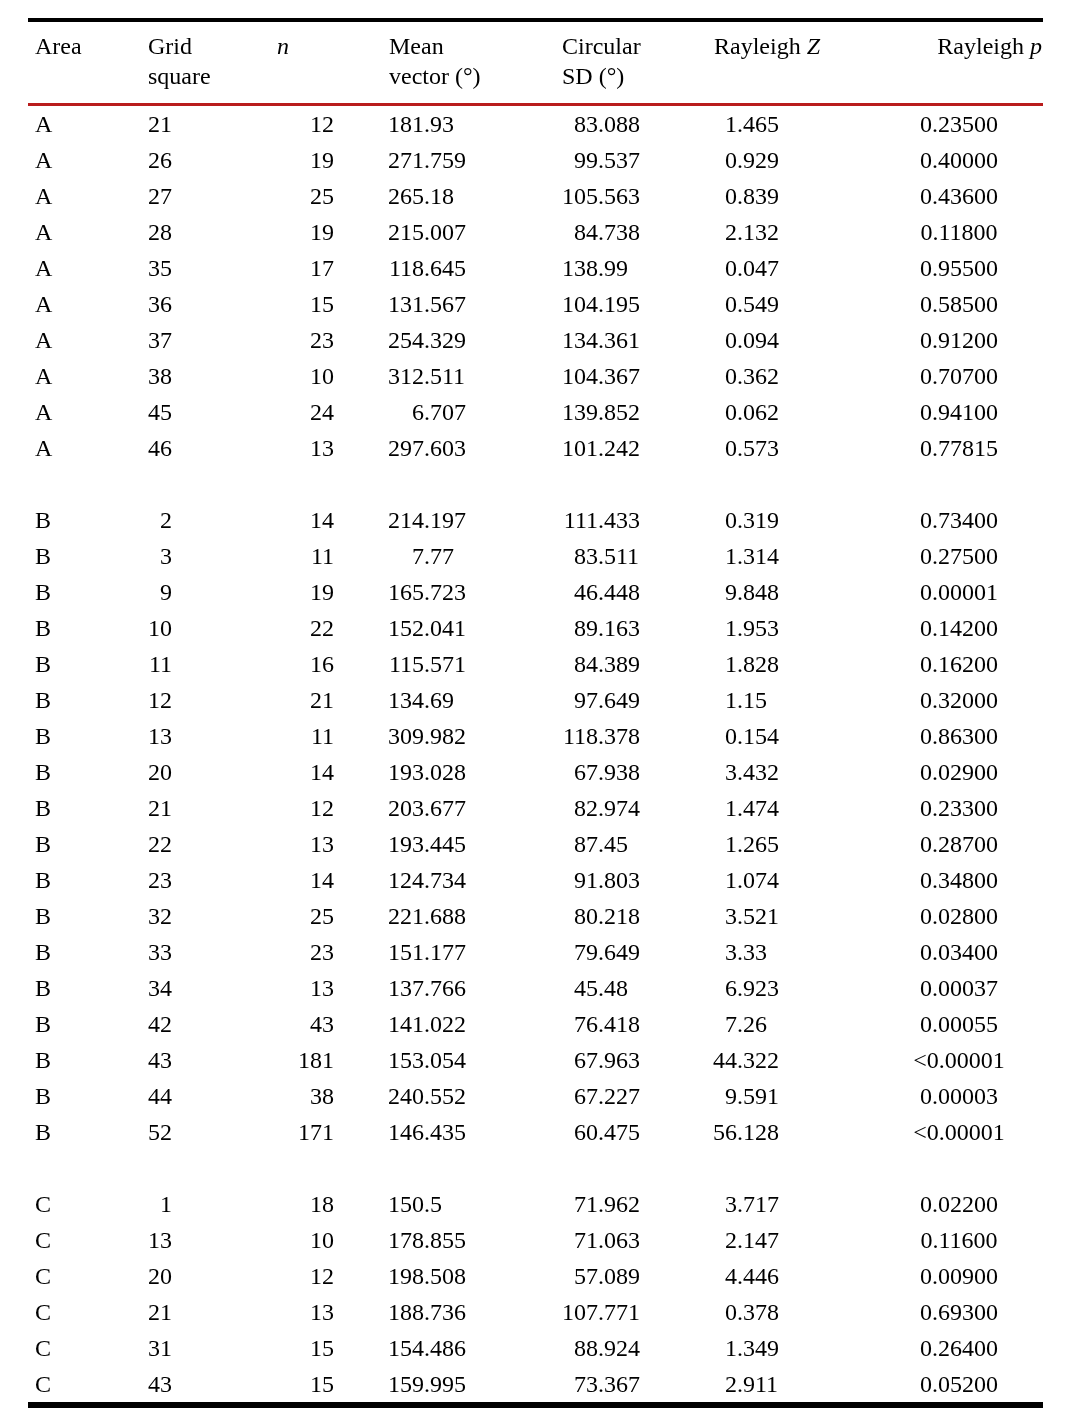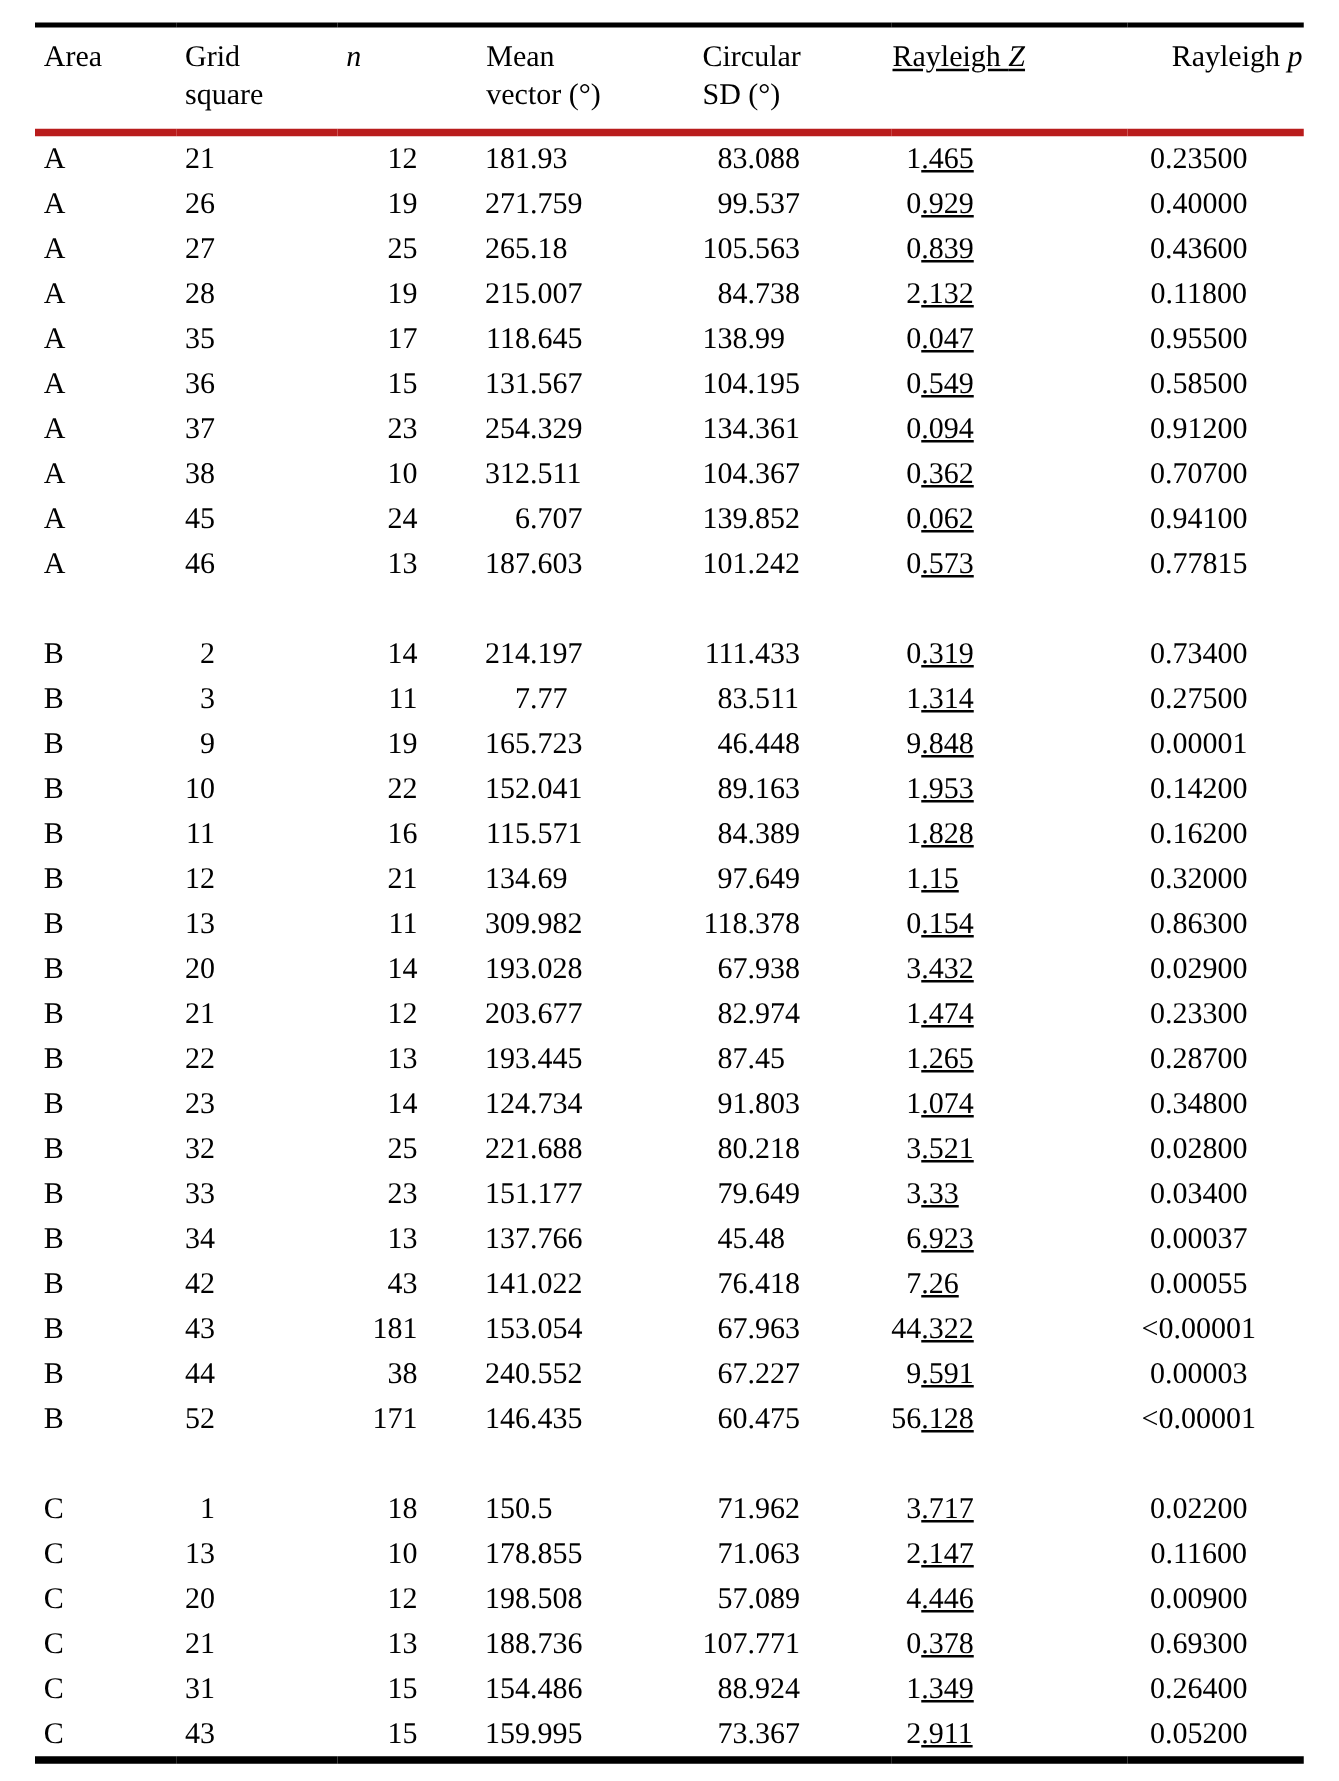--- a/index.html
+++ b/index.html
@@ -24,21 +24,21 @@
     font-size: 24px;
     border-top: 4px solid #000;
     border-bottom: 6px solid #000;
   }
   table.stats th, table.stats td {
     white-space: nowrap;
     overflow: visible;
     font-weight: normal;
   }
   thead th {
-    border-bottom: 6px solid #b91c1c;
+    border-bottom: 3px solid #b91c1c;
     text-align: left;
     vertical-align: top;
     padding-top: 9px;
     padding-bottom: 12px;
     line-height: 30px;
   }
   thead th .l { display: block; font-family: Liberation Serif, serif; }
   tbody td {
     height: 36px;
     line-height: 36px;
@@ -55,21 +55,21 @@
   col.c5 { width: 189px; }
   col.c6 { width: 141px; }
 
   th.c0, td.c0 { text-align: left; padding-left: 7px; }
   th.c1 { padding-left: 7px; }
   td.c1 { text-align: right; padding-right: 98px; }
   th.c2 { padding-left: 7px; }
   td.c2 { text-align: right; padding-right: 54px; }
   th.c3, td.c3 { text-align: left; margin-left: 32px; }
   th.c4, td.c4 { text-align: left; padding-left: 2px; }
-  th.c5, td.c5 { text-align: left; text-decoration: underline; }
+  th.c5, td.c5 { text-align: left; }
   th.c6 { text-align: right; }
   td.c6 { text-align: center; padding-right: 27px; }
 
   
   .ip { display: inline-block; text-align: right; }
   .ip.w3 { width: 3ch; }
   .ip.w2 { width: 2ch; }
   .fp { display: inline; }
 
   i { font-style: italic; }
@@ -195,21 +195,21 @@
           <td class="c2">24</td>
           <td class="c3"><span class="ip w3">6</span><span class="fp">.707</span></td>
           <td class="c4"><span class="ip w3">139</span><span class="fp">.852</span></td>
           <td class="c5"><span class="ip w2">0</span><span class="fp">.062</span></td>
           <td class="c6">0.94100</td>
         </tr>
         <tr>
           <td class="c0">A</td>
           <td class="c1">46</td>
           <td class="c2">13</td>
-          <td class="c3"><span class="ip w3">187</span><span class="fp">.603</span></td>
+          <td class="c3"><span class="ip w3">297</span><span class="fp">.603</span></td>
           <td class="c4"><span class="ip w3">101</span><span class="fp">.242</span></td>
           <td class="c5"><span class="ip w2">0</span><span class="fp">.573</span></td>
           <td class="c6">0.77815</td>
         </tr>
         <tr class="sep">
           <td colspan="7"></td>
         </tr>
         <tr>
           <td class="c0">B</td>
           <td class="c1">2</td>

